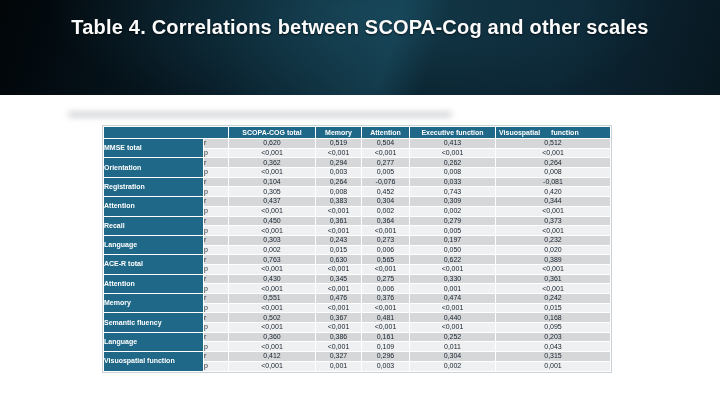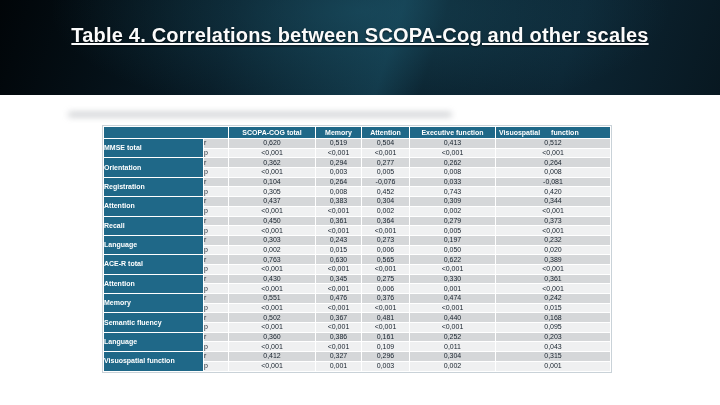--- a/index.html
+++ b/index.html
@@ -14,29 +14,28 @@
   
   .title-band {
     position: absolute;
     top: 0; left: 0;
     width: 720px; height: 95px;
     background:
       radial-gradient(ellipse 430px 150px at 50% 12%, rgba(33,96,118,0.45), rgba(33,96,118,0) 72%),
       linear-gradient(108deg, #010508 0%, #081b26 32%, #113646 54%, #0a202c 60%, #0c2533 78%, #081821 100%);
   }
   .slide-title {
-    padding-top: 24px;
+    padding-top: 16px;
     text-align: center;
     font-size: 20px;
     font-weight: bold;
     color: #fbfbfb;
     letter-spacing: 0.2px;
     text-shadow: 0 1px 2px rgba(0,0,0,0.65);
     white-space: nowrap;
-    text-decoration: underline;
   }
 
   
   .table-shadow {
     position: absolute;
     left: 68px; top: 112px;
     width: 384px; height: 5px;
     background: rgba(110,116,122,0.35);
     filter: blur(3px);
     border-radius: 3px;

